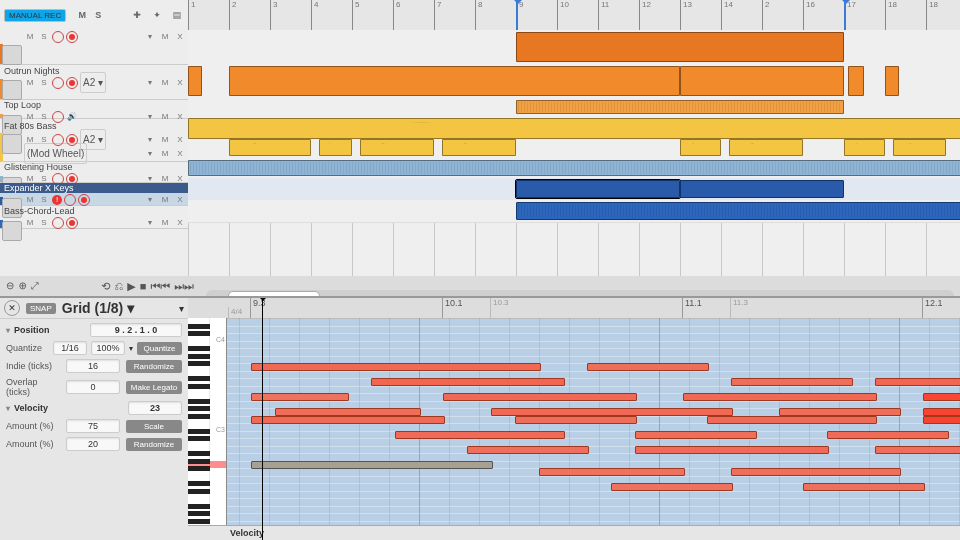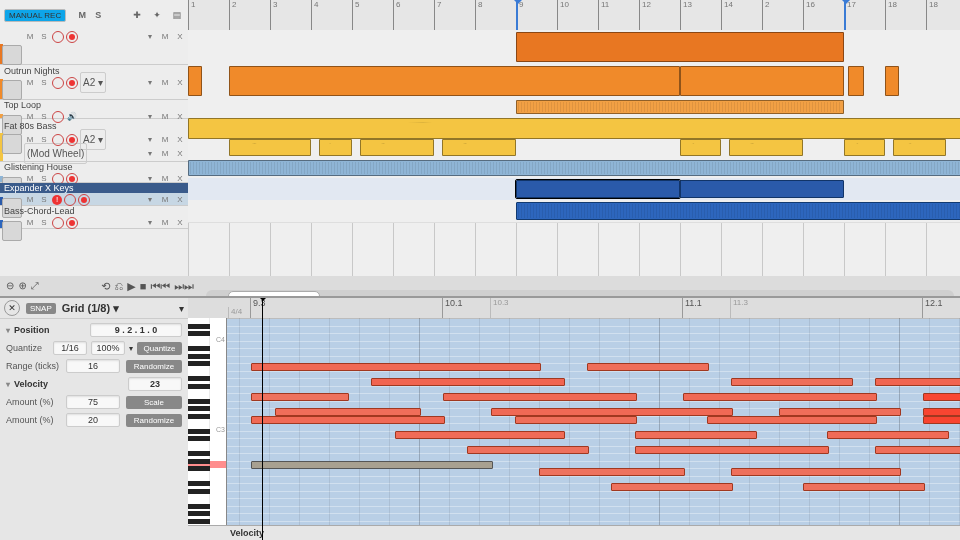--- a/index.html
+++ b/index.html
@@ -65,21 +65,21 @@
 .play-ctrls span{font-size:11px}
 .scroll-area{flex:1;position:relative}
 .hscroll{position:absolute;left:6px;right:6px;top:4px;height:12px;background:#cfcfcf;border-radius:6px}
 .hscroll-thumb{position:absolute;top:1px;height:10px;background:#fff;border:1px solid #aaa;border-radius:5px}
 
 
 .editor{position:absolute;left:0;right:0;top:296px;bottom:0;display:flex;border-top:2px solid #999}
 .editor-side{width:188px;background:#e6e6e6;display:flex;flex-direction:column}
 .editor-head{height:20px;display:flex;align-items:center;gap:6px;padding:0 4px;border-bottom:1px solid #ccc}
 .snap-btn{font-size:8px;background:#888;color:#fff;padding:1px 4px;border-radius:2px}
-.grid-dd{font-size:11px;color:#333;font-weight:600}
+.grid-dd{font-size:14px;color:#333;font-weight:600}
 .close-x{width:14px;height:14px;border:1px solid #999;border-radius:50%;display:flex;align-items:center;justify-content:center;font-size:9px}
 .params{flex:1;padding:4px 6px;display:flex;flex-direction:column;gap:4px}
 .prow{display:flex;align-items:center;gap:4px}
 .plabel{width:56px;font-size:9px;color:#555}
 .pval{flex:1;background:#f8f8f8;border:1px solid #ccc;border-radius:2px;font-size:9px;text-align:center;padding:1px 0;box-shadow:inset 0 1px 2px rgba(0,0,0,.1)}
 .pval.half{flex:0 0 52px}
 .pval.qtr{flex:0 0 32px}
 .pbtn{background:#888;color:#fff;font-size:8px;padding:2px 4px;border-radius:2px;width:48px;text-align:center}
 .section-hdr{font-weight:700;font-size:9px;display:flex;align-items:center;gap:4px}
 .section-hdr::before{content:"▸";font-size:8px;color:#888}
@@ -414,25 +414,30 @@
           <span class="pval" style="margin-left:auto;flex:0 0 90px">9 . 2 . 1 . 0</span>
           </div>
         <div class="prow">
             <span class="plabel">Quantize</span>
           <span class="pval qtr">1/16</span>
           <span class="pval qtr">100%</span>
             <span style="font-size:8px">▾</span>
           <span class="pbtn">Quantize</span>
           </div>
         <div class="prow">
-            <span class="plabel">Range (ticks)</span>
+            <span class="plabel">Indie (ticks)</span>
           <span class="pval half">16</span>
           <span class="pbtn" style="margin-left:auto">Randomize</span>
           </div>
 
+        <div class="prow">
+            <span class="plabel">Overlap (ticks)</span>
+          <span class="pval half">0</span>
+          <span class="pbtn" style="margin-left:auto">Make Legato</span>
+          </div>
 
 
         <div class="prow section-hdr open">
             <span>Velocity</span>
           <span class="pval half" style="margin-left:auto">23</span>
           </div>
         <div class="prow">
             <span class="plabel">Amount (%)</span>
           <span class="pval half">75</span>
           <span class="pbtn" style="margin-left:auto">Scale</span>

